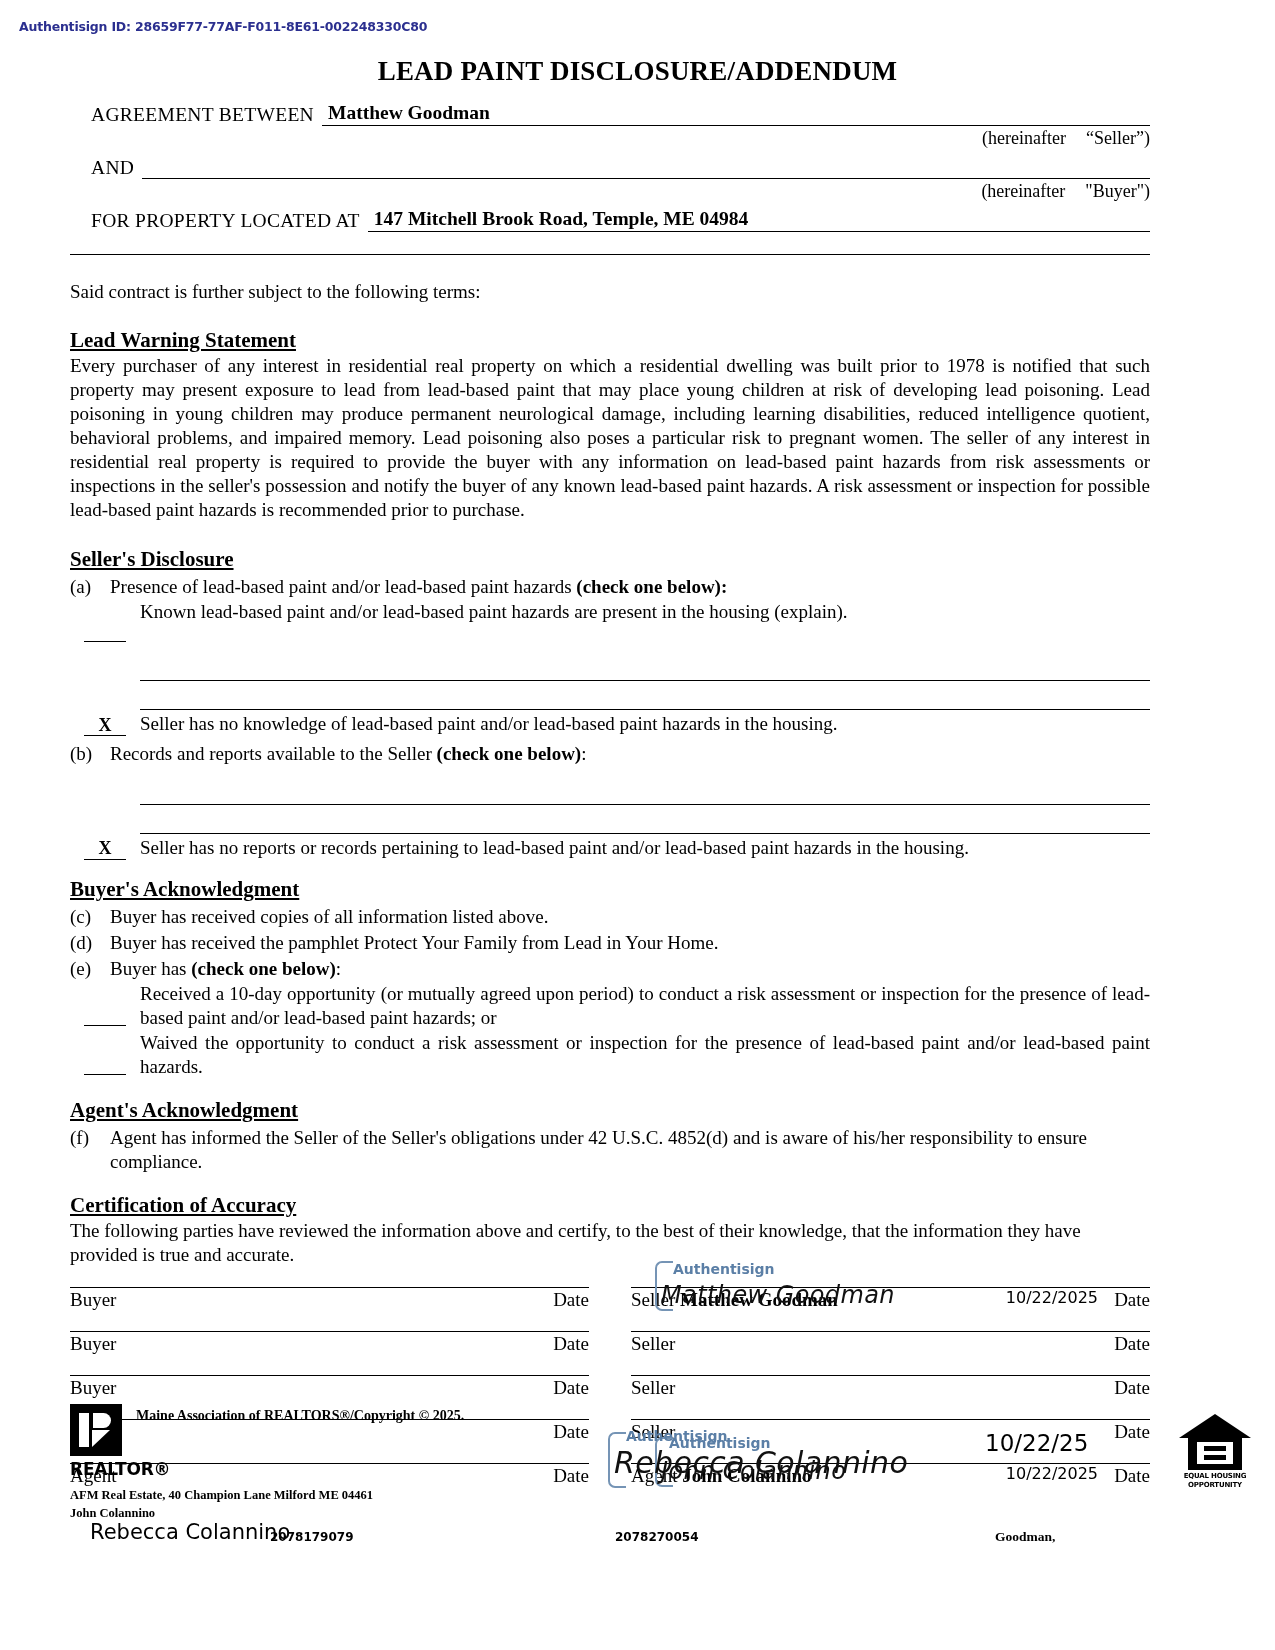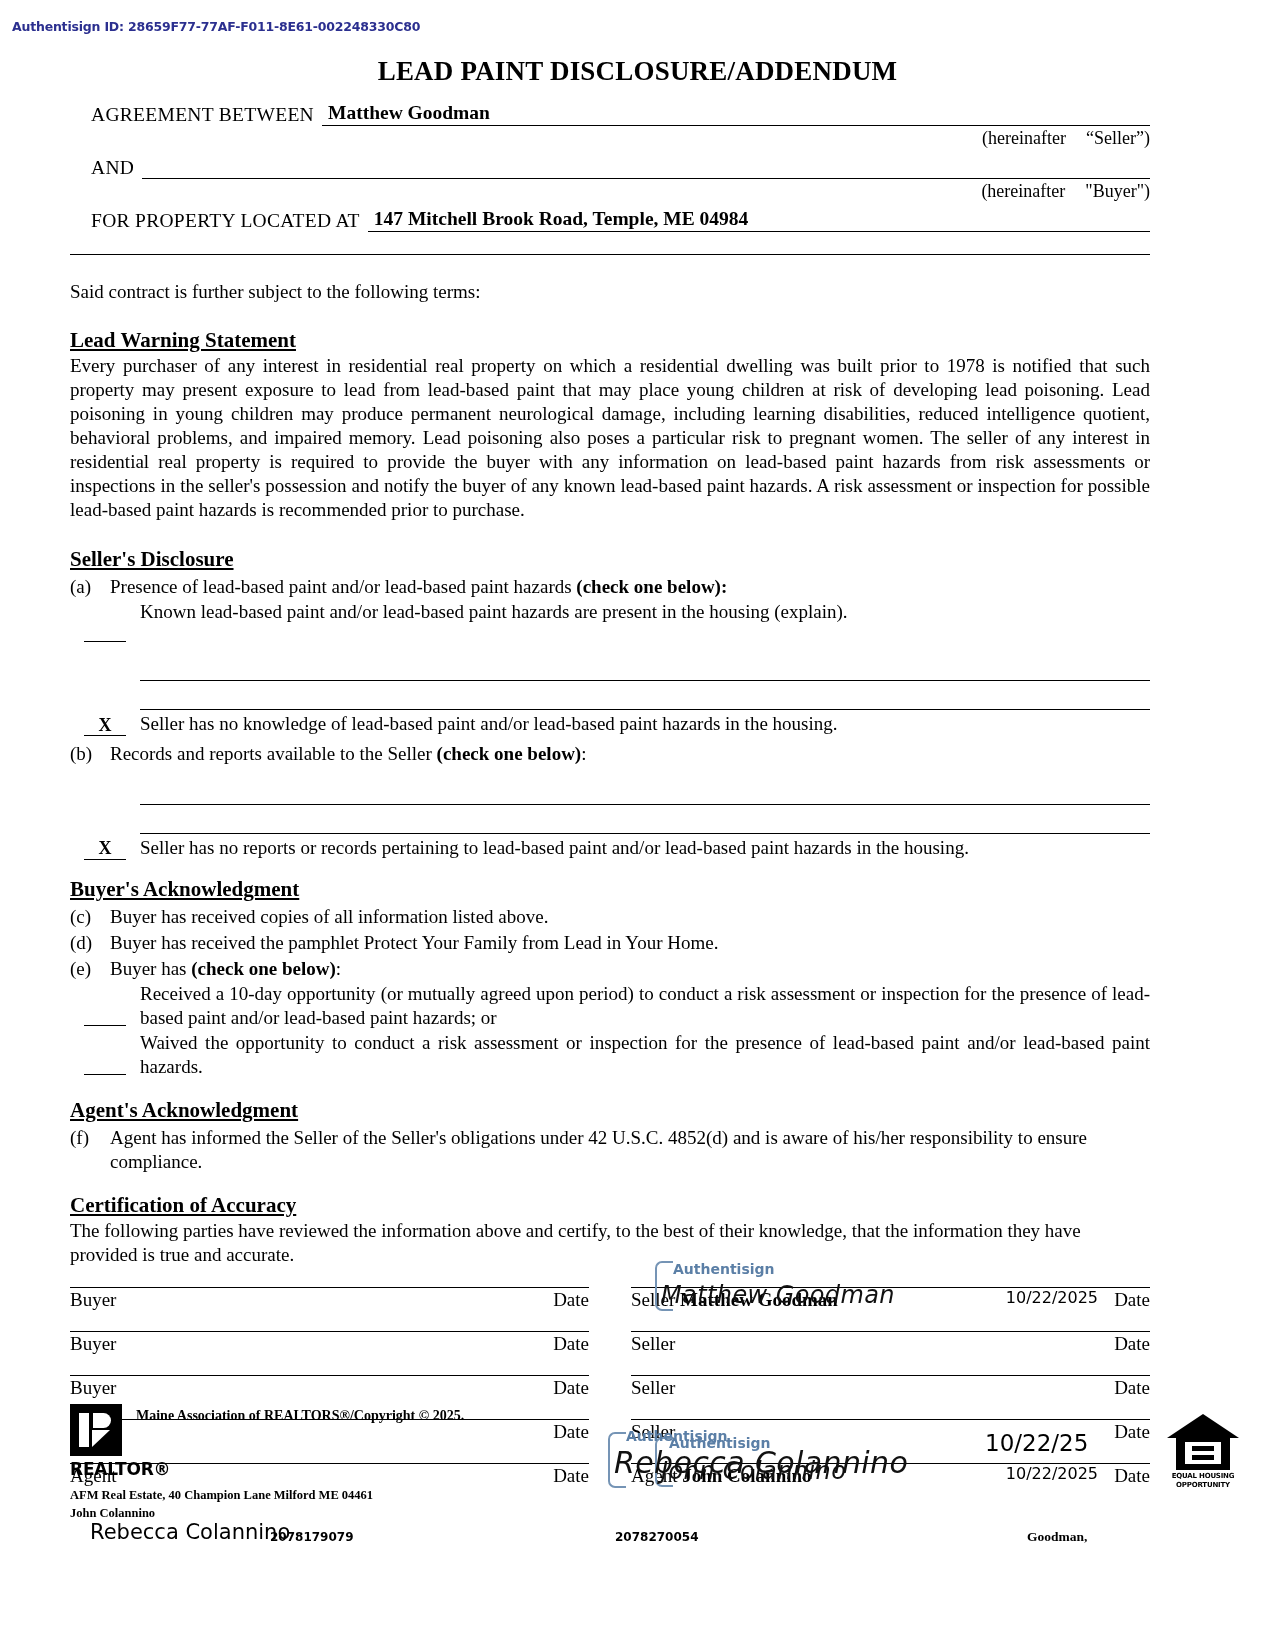--- a/index.html
+++ b/index.html
@@ -15,21 +15,21 @@
     position: relative;
     width: 1275px;
     height: 1650px;
     background: #ffffff;
     overflow: hidden;
   }
 
   
   .authentisign-id {
     position: absolute;
-    left: 12px;
+    left: 19px;
     top: 19px;
     font-family: "DejaVu Sans", sans-serif;
     font-size: 12.5px;
     font-weight: bold;
     color: #2b2f8f;
     letter-spacing: -0.2px;
     white-space: nowrap;
   }
 
   
@@ -293,21 +293,21 @@
     font-family: "Liberation Serif", serif;
     font-size: 12.5px;
     font-weight: bold;
     line-height: 1.45;
     margin-top: 7px;
   }
 
   
   .eho {
     position: absolute;
-    right: 34px;
+    right: 22px;
     top: 1414px;
     width: 76px;
     text-align: center;
   }
   .eho-house {
     position: relative;
     width: 72px;
     height: 56px;
     margin: 0 auto;
   }
@@ -646,16 +646,16 @@
     <div class="eho-cap">
       <div>EQUAL HOUSING</div>
       <div>OPPORTUNITY</div>
     </div>
   </div>
 
   <div class="bottom-ids">
     <span class="bid printed" style="left:20px;top:-4px;">Rebecca Colannino</span>
     <span class="bid" style="left:200px;top:6px;">2078179079</span>
     <span class="bid" style="left:545px;top:6px;">2078270054</span>
-    <span class="bid serif" style="left:925px;top:5px;margin-left:32px;">Goodman,</span>
+    <span class="bid serif" style="left:925px;top:5px;">Goodman,</span>
   </div>
 
 </div>
 
 </body></html>

